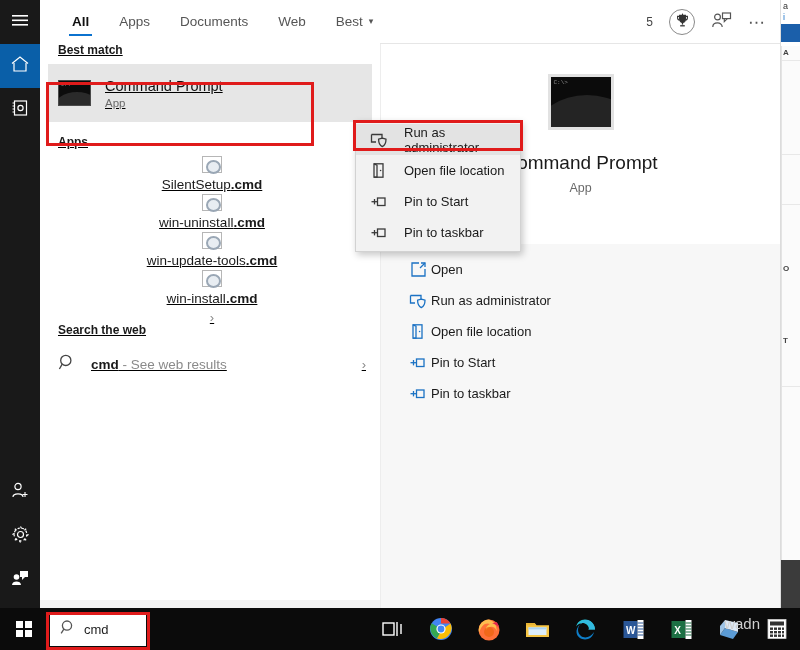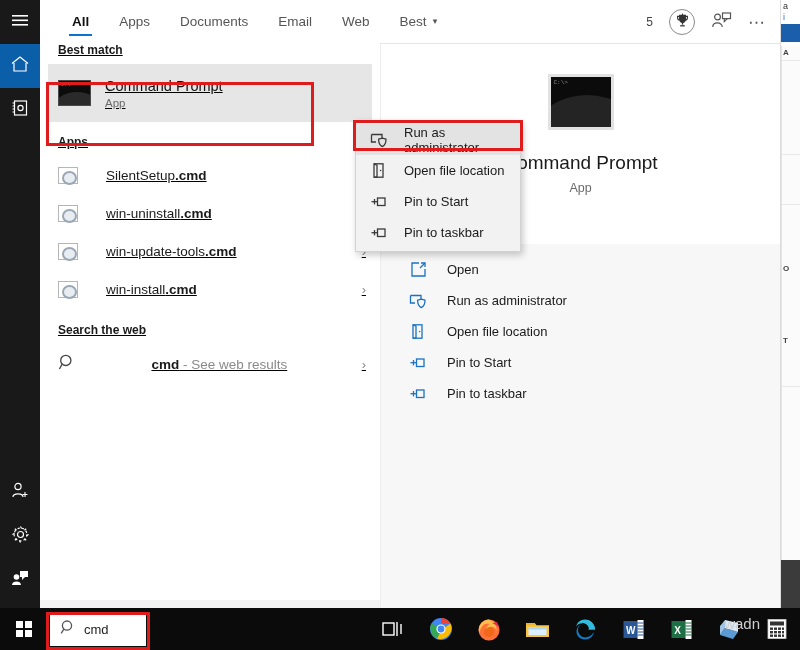--- a/index.html
+++ b/index.html
@@ -144,35 +144,35 @@
   }
   .best-title { font-size: 14.5px; color: #111; line-height: 1.25; }
   .best-sub { font-size: 11.5px; color: #6a6a6a; margin-top: 2px; }
   .best-red-box {
     position: absolute; left: 46px; top: 82px; width: 268px; height: 64px;
     border: 3px solid #e01b1b; z-index: 20; pointer-events: none;
   }
 
   
   .app-row {
-    height: 38px; display: flex; align-items: center; padding: 0 14px 0 18px; gap: 28px;
+    height: 38px; display: flex; align-items: center; padding: 0 14px 0 18px; gap: 4px; flex-direction: column;
   }
   .file-icon {
     width: 20px; height: 17px; flex: none; background: #ffffff;
     border: 1px solid #b6b6b6; position: relative;
   }
   .file-icon::after {
     content: ""; position: absolute; left: 3px; top: 3px; width: 11px; height: 10px;
     border-radius: 50%; border: 2px solid #9aa7b5; background: #e8edf2;
   }
   .app-label { font-size: 13.5px; color: #1a1a1a; flex: 1; }
   .app-label b { font-weight: bold; }
   .chev { font-size: 13px; color: #8a8a8a; }
 
-  .web-row { height: 40px; display:flex; align-items:center; padding: 0 14px 0 18px; gap: 4px; text-align: center; }
+  .web-row { height: 40px; display:flex; align-items:center; padding: 0 14px 0 18px; gap: 14px; }
   .web-label { font-size: 13.5px; color: #1a1a1a; flex: 1; }
   .web-label b { font-weight: bold; }
   .web-label span { color: #8a8a8a; }
 
   
   .preview-top {
     background: #ffffff; height: 200px; display: flex; flex-direction: column;
     align-items: center; justify-content: flex-start; padding-top: 30px;
   }
   .cmd-icon-lg {
@@ -184,21 +184,21 @@
     border-radius: 50%; background: #242424;
   }
   .cmd-icon-lg::after {
     content: "C:\\>"; position: absolute; left: 3px; top: 2px;
     font-family: "Liberation Mono", monospace; font-size: 6px; color: #8f8f8f;
   }
   .preview-title { font-size: 19px; color: #1a1a1a; margin-top: 22px; }
   .preview-sub { font-size: 12.5px; color: #6a6a6a; margin-top: 7px; }
   .preview-actions { padding-top: 10px; }
   .pa-row {
-    height: 31px; display: flex; align-items: center; gap: 20px; padding-left: 28px;
+    height: 31px; display: flex; align-items: center; gap: 4px; padding-left: 28px;
   }
   .pa-label { font-size: 13px; color: #1a1a1a; }
   .pa-ico { width: 18px; height: 18px; flex: none; display:flex; align-items:center; justify-content:center; }
 
   
   .ctxmenu {
     position: absolute; left: 355px; top: 120px; width: 166px;
     background: #f2f2f2; border: 1px solid #d2d2d2;
     box-shadow: 2px 3px 7px rgba(0,0,0,0.22);
     z-index: 40; padding: 3px 0;
@@ -305,23 +305,20 @@
     <div class="topbar">
       <div class="tabs">
         <div class="tab active">
           <span>All</span>
         </div>
         <div class="tab">
           <span>Apps</span>
         </div>
         <div class="tab">
           <span>Documents</span>
-        </div>
-        <div class="tab">
-          <span>Email</span>
         </div>
         <div class="tab">
           <span>Web</span>
         </div>
         <div class="tab">
           <span>Best</span>
           <span class="caret">▾</span>
         </div>
       </div>
       <div class="topbar-right">

